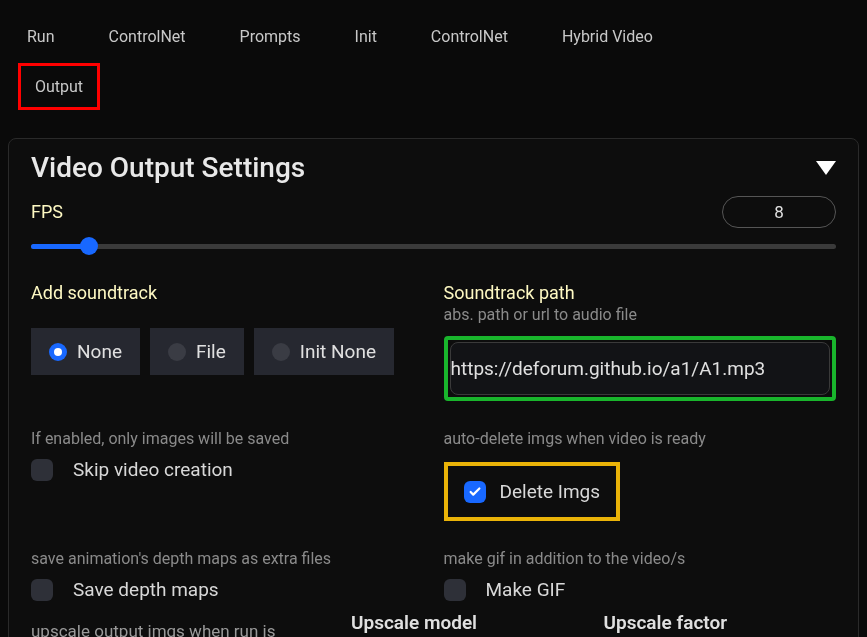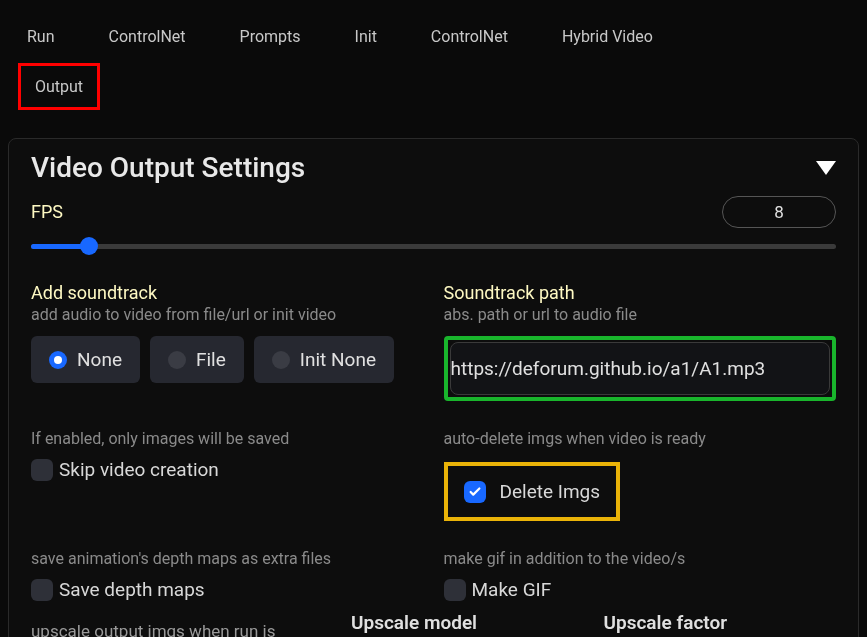--- a/index.html
+++ b/index.html
@@ -121,23 +121,24 @@
   .radio-group {
     display: flex;
     gap: 10px;
     margin-top: 12px;
   }
   .radio-pill {
     display: flex;
     align-items: center;
     gap: 10px;
     background: #262830;
-    border-radius: 6px;
+    border-radius: 0;
     padding: 12px 18px;
     cursor: pointer;
+    margin-top: 13px;
   }
   .radio-dot {
     width: 18px; height: 18px;
     border-radius: 50%;
     background: #3a3c44;
     position: relative;
   }
   .radio-dot.checked {
     background: #1868ff;
   }
@@ -164,21 +165,21 @@
     border-radius: 8px;
     padding: 14px 0;
     font-size: 19px;
     color: #e0e0e0;
     font-family: inherit;
   }
   
   .check-row {
     display: flex;
     align-items: center;
-    gap: 6px;
+    gap: 20px;
     margin-top: 10px;
   }
   .checkbox {
     width: 22px; height: 22px;
     border-radius: 6px;
     background: #2e3038;
     display: flex;
     align-items: center;
     justify-content: center;
     flex-shrink: 0;
@@ -245,21 +246,20 @@
   </div>
   <div class="slider-wrap">
     <div class="slider-track"></div>
     <div class="slider-fill"></div>
     <div class="slider-thumb"></div>
   </div>
 
   <div class="row">
     <div class="col">
       <div class="field-label">Add soundtrack</div>
-      <div class="field-sub">add audio to video from file/url or init video</div>
       <div class="radio-group">
         <div class="radio-pill">
           <div class="radio-dot checked"></div>
           <span class="radio-label">None</span>
         </div>
         <div class="radio-pill">
           <div class="radio-dot"></div>
           <span class="radio-label">File</span>
         </div>
         <div class="radio-pill">

